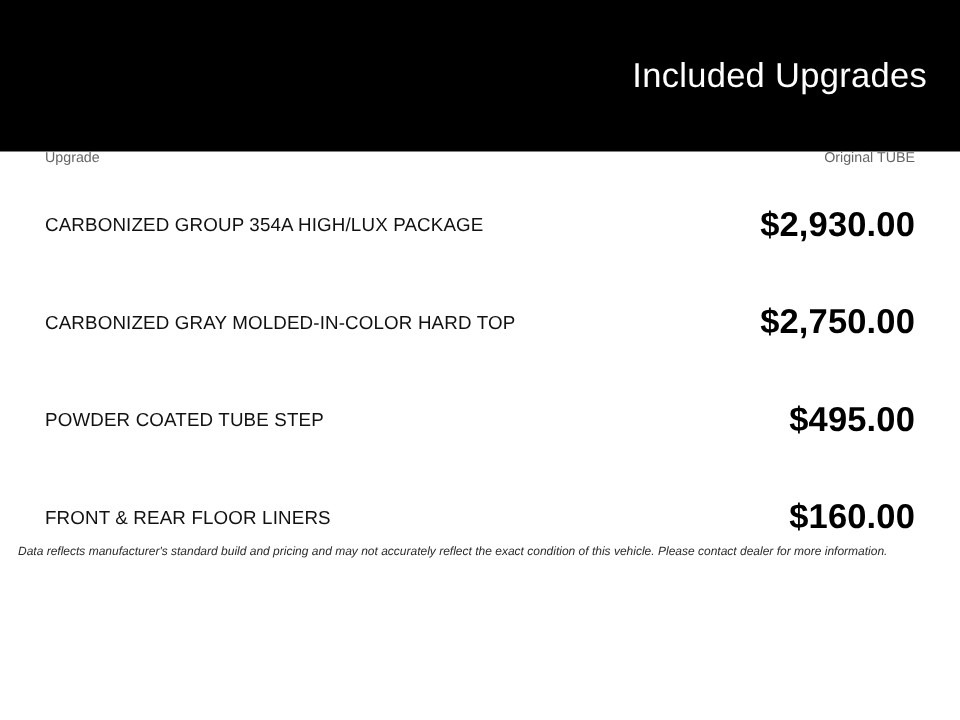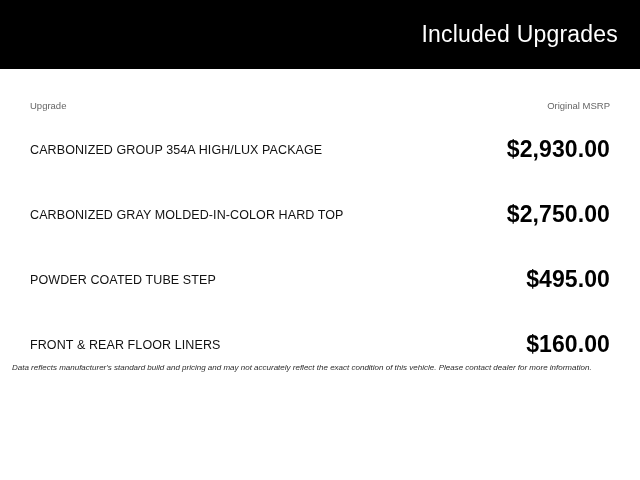--- a/index.html
+++ b/index.html
@@ -18,21 +18,21 @@
     width: 640px;
     height: 480px;
     background: #ffffff;
     box-sizing: border-box;
   }
   .header-bar {
     position: absolute;
     top: 0;
     left: 0;
     width: 640px;
-    height: 69px;
+    height: 101px;
     background: #000000;
     display: flex;
     align-items: center;
     justify-content: flex-end;
     box-sizing: border-box;
     padding-right: 22px;
   }
   .header-title {
     color: #ffffff;
     font-size: 23px;
@@ -97,21 +97,21 @@
 <div class="page">
 
   <div class="header-bar">
     <div class="header-title">Included Upgrades</div>
   </div>
 
   <div class="content">
 
     <div class="col-head">
       <span>Upgrade</span>
-      <span>Original MSRP</span>
+      <span>Original TUBE</span>
     </div>
 
     <div class="row">
       <div class="row-label">CARBONIZED GROUP 354A HIGH/LUX PACKAGE</div>
       <div class="row-price">$2,930.00</div>
     </div>
 
     <div class="row">
       <div class="row-label">CARBONIZED GRAY MOLDED-IN-COLOR HARD TOP</div>
       <div class="row-price">$2,750.00</div>

